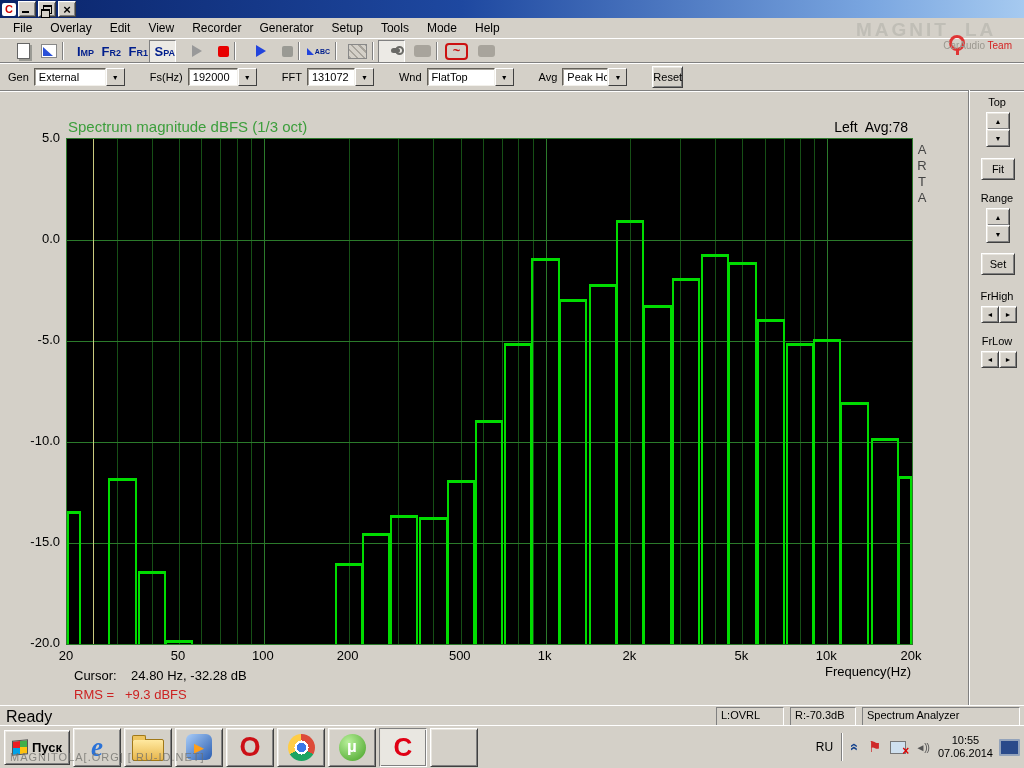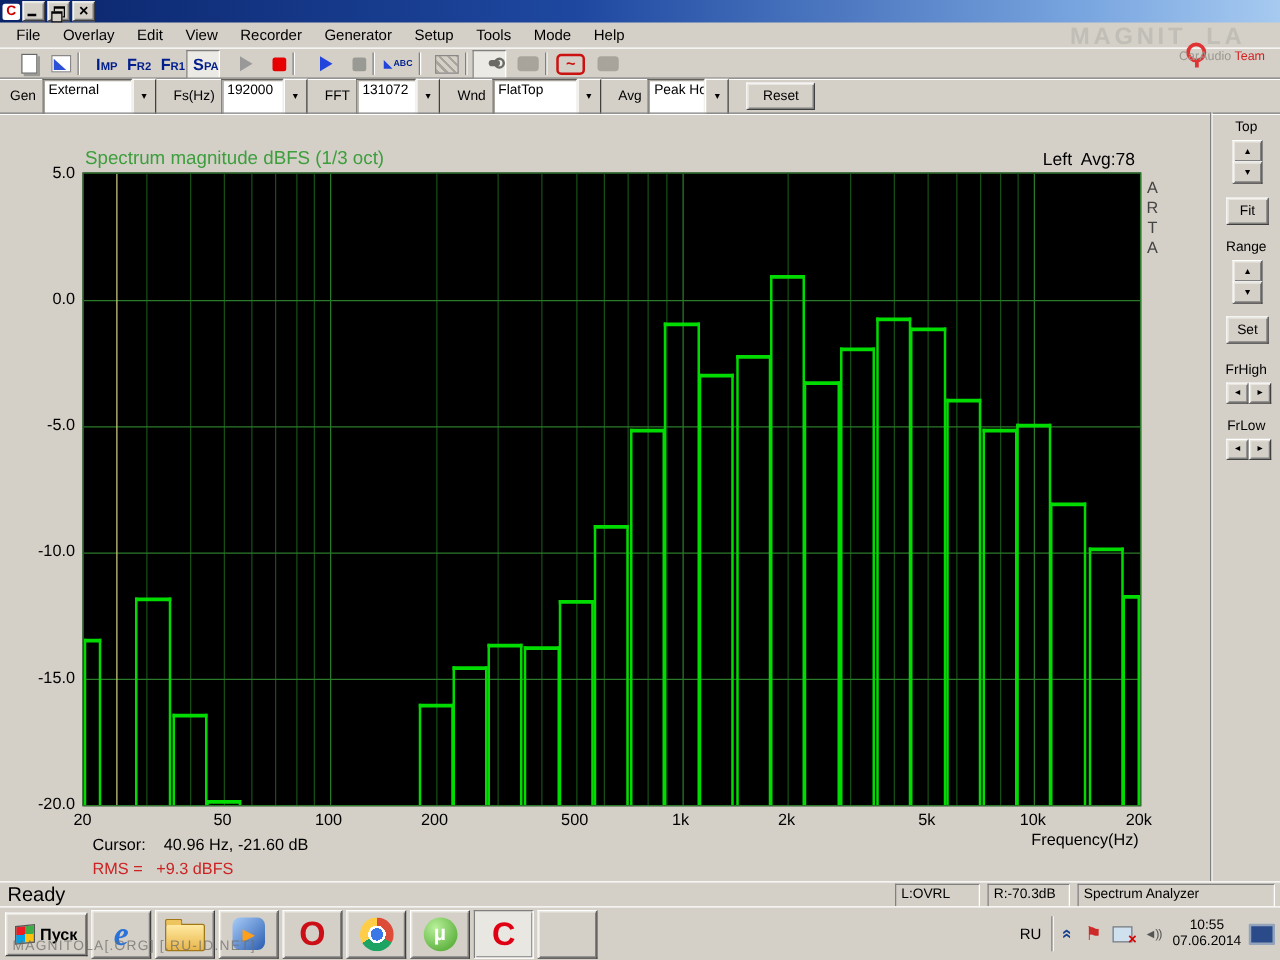--- a/index.html
+++ b/index.html
@@ -45,30 +45,30 @@
   .i-mic::before{content:"";position:absolute;left:1px;top:4px;width:9px;height:5px;background:#6a6a66;border-radius:3px}
   .i-mic::after{content:"";position:absolute;right:0;top:2px;width:5px;height:5px;border:2px solid #6a6a66;border-radius:50%}
   .i-blank{width:17px;height:12px;background:#a8a49c;border-radius:3px}
   .i-sine{width:19px;height:13px;border:2px solid #cc1111;border-radius:4px;color:#cc1111;font-weight:bold;
           display:flex;align-items:center;justify-content:center}
   .i-sine::before{content:"~";font-size:13px;line-height:8px}
   
   #settingsbar{left:0;top:62px;width:1024px;height:28px;display:flex;align-items:center;padding-left:8px;
                font-size:11px;border-top:1px solid #808080;box-shadow:inset 0 1px 0 #fff}
   .set-label{margin-right:5px;white-space:nowrap}
-  .combo{height:29px;display:flex;margin-right:14px}
+  .combo{height:18px;display:flex;margin-right:25px}
   .combo-field{background:#fff;border:1px solid;border-color:#636059 #f2f0eb #f2f0eb #636059;box-shadow:inset 1px 1px 0 #a8a49c;
                padding:2px 4px 0 4px;font-size:11px;white-space:nowrap;overflow:hidden;box-sizing:border-box}
   .combo-btn{width:17px;background:#d4d0c8;border:1px solid;border-color:#fff #404040 #404040 #fff;
              display:flex;align-items:center;justify-content:center}
   .combo-btn::before{content:"\25BC";font-size:7px}
   .btn{background:#d4d0c8;border:1px solid;border-color:#fff #404040 #404040 #fff;
        box-shadow:inset 1px 1px 0 #e8e5de, inset -1px -1px 0 #808080;
        display:flex;align-items:center;justify-content:center;font-size:11px}
-  #reset-btn{height:20px;padding:0 12px}
+  #reset-btn{height:20px;padding:0 0}
   
   #workspace{left:0;top:90px;width:1024px;height:615px;border-top:1px solid #808080;box-shadow:inset 0 1px 0 #fff}
   #plot-title{left:68px;top:118px;font-size:15px;color:#3c9e3c;white-space:pre}
   #plot-chaninfo{top:119px;right:116px;font-size:14px;white-space:pre}
   #plot-area{left:66px;top:138px;width:845px;height:505px;background:#000;border:1px solid #2d7a2d;box-sizing:content-box;overflow:hidden}
   .vgrid{position:absolute;top:0;bottom:0;width:1px}
   .hgrid{position:absolute;left:0;right:0;height:1px}
   .bar{position:absolute;bottom:0;box-sizing:border-box;border:2px solid;border-top-width:3px;border-bottom:none;background:transparent}
   #y-axis{left:0;top:138px;width:62px;height:505px}
   .ytick{position:absolute;right:2px;font-size:13px;line-height:16px}
@@ -325,21 +325,21 @@
     <div class="xtick" style="left: 196.877px;">100</div>
     <div class="xtick" style="left: 281.667px;">200</div>
     <div class="xtick" style="left: 393.753px;">500</div>
     <div class="xtick" style="left: 478.543px;">1k</div>
     <div class="xtick" style="left: 563.333px;">2k</div>
     <div class="xtick" style="left: 675.42px;">5k</div>
     <div class="xtick" style="left: 760.21px;">10k</div>
     <div class="xtick" style="left: 845px;">20k</div>
   </div>
 <div id="x-axis-title" class="abs">Frequency(Hz)</div>
-<div id="cursor-readout" class="abs">Cursor:    40.96 Hz, -21.60 dB</div>
+<div id="cursor-readout" class="abs">Cursor:    24.80 Hz, -32.28 dB</div>
 <div id="rms-readout" class="abs">RMS =   +9.3 dBFS</div>
 <div id="arta-vertical" class="abs">
     <div>A</div>
     <div>R</div>
     <div>T</div>
     <div>A</div>
   </div>
 <div id="panel-divider" class="abs"></div>
 
 <div class="side-label abs" style="left:970px;top:96px">Top</div>

